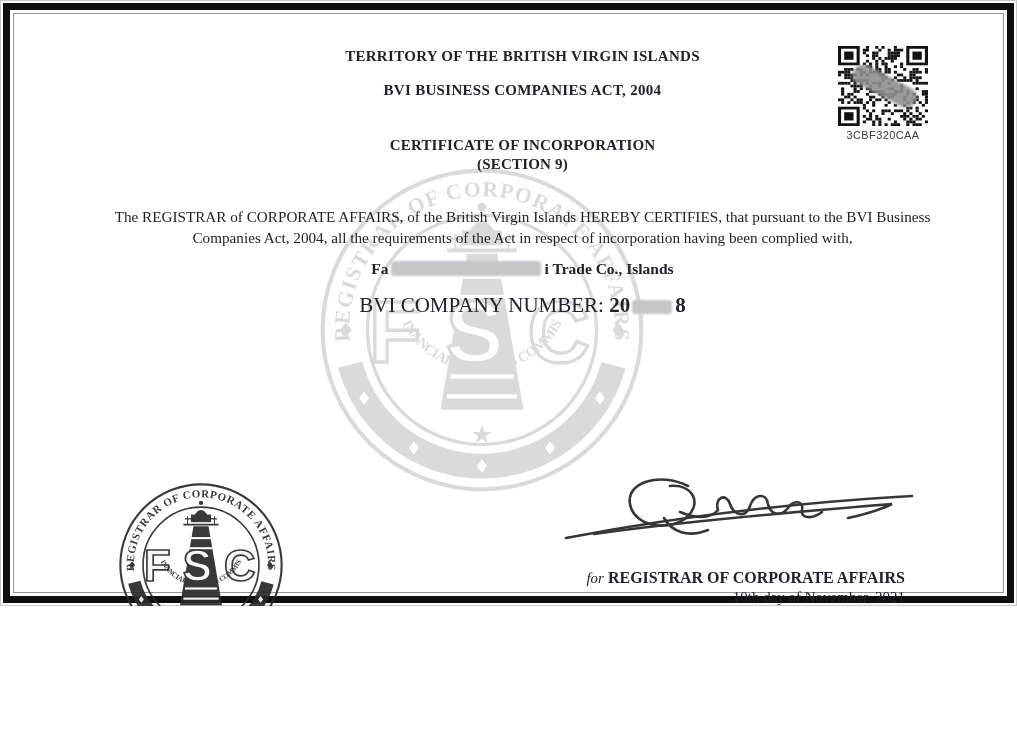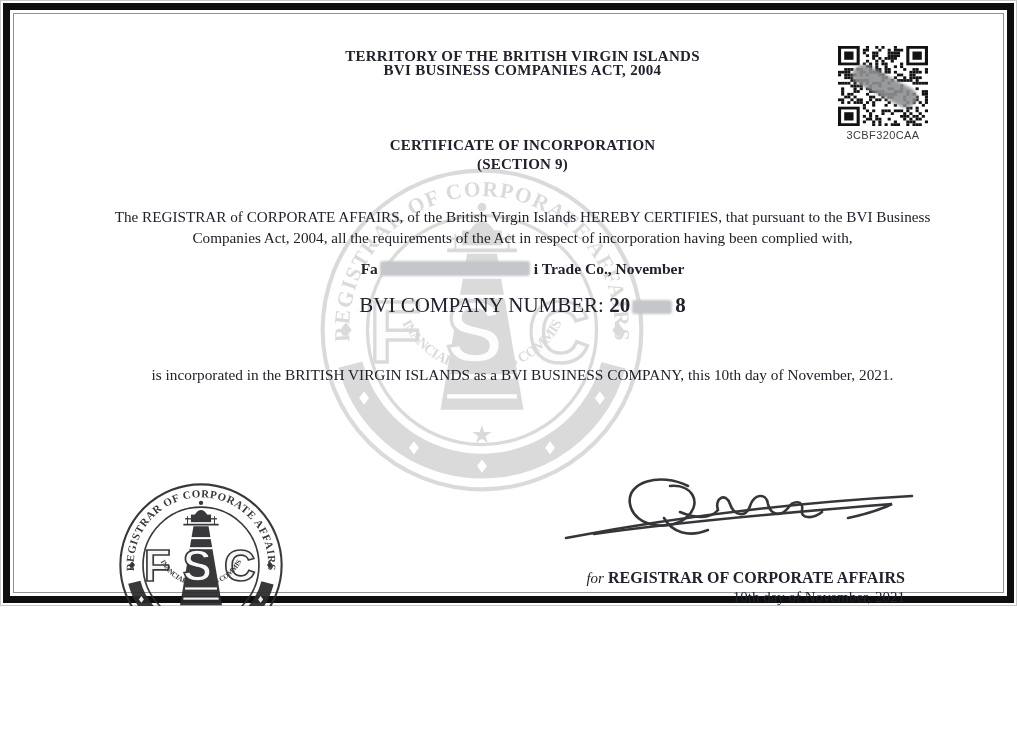--- a/index.html
+++ b/index.html
@@ -81,21 +81,21 @@
         <text x="100" y="168" text-anchor="middle" font-size="15" fill="#2b2b2d">★</text>
       </symbol>
     </defs>
   </svg>
 
   <svg class="watermark" viewBox="0 0 200 200">
     <use href="#seal-sym"></use>
   </svg>
 
   <div class="cline hdr" style="top:46px;">TERRITORY OF THE BRITISH VIRGIN ISLANDS</div>
-  <div class="cline hdr" style="top:60px;">BVI BUSINESS COMPANIES ACT, 2004</div>
+  <div class="cline hdr" style="top:80px;">BVI BUSINESS COMPANIES ACT, 2004</div>
 
   <div class="qr-wrap">
     <svg class="qr-svg" viewBox="0 0 29 29" preserveAspectRatio="none">
       <defs>
           <filter id="qblur" x="-30%" y="-30%" width="160%" height="160%">
             <feGaussianBlur stdDeviation="0.55"></feGaussianBlur>
           </filter>
         </defs>
       <rect x="0" y="0" width="29" height="29" fill="#ffffff"></rect>
       <g class="modules" fill="#121212">
@@ -392,29 +392,28 @@
     <div class="qr-label">3CBF320CAA</div>
   </div>
 
   <div class="cline ttl" style="top:136px;">CERTIFICATE OF INCORPORATION</div>
   <div class="cline ttl" style="top:155px;">(SECTION 9)</div>
 
   <div class="cline body-par" style="top:206px;">The REGISTRAR of CORPORATE AFFAIRS, of the British Virgin Islands HEREBY CERTIFIES, that pursuant to the BVI Business</div>
   <div class="cline body-par" style="top:227px;">Companies Act, 2004, all the requirements of the Act in respect of incorporation having been complied with,</div>
 
   <div class="cline company" style="top:260px;">
-    <span>Fa</span><span class="redact name"></span><span>i Trade Co., November</span>
+    <span>Fa</span><span class="redact name"></span><span>i Trade Co., Islands</span>
   </div>
 
   <div class="cline number" style="top:293px;">
     <span>BVI COMPANY NUMBER:</span>
     <b>20</b><span class="redact num"></span><b>8</b>
   </div>
 
-  <div class="cline incorp" style="top:366px;">is incorporated in the BRITISH VIRGIN ISLANDS as a BVI BUSINESS COMPANY, this 10th day of November, 2021.</div>
 
   <svg class="seal-stamp" viewBox="0 0 200 200">
     <use href="#seal-sym"></use>
   </svg>
 
   <svg class="sig-svg" viewBox="0 0 360 82">
     <g fill="none" stroke="#26262a" stroke-width="2.6" stroke-linecap="round" opacity="0.92">
       <path d="M128,14 C100,0 66,10 70,32 C74,56 112,60 128,44 C142,30 132,12 110,14"></path>
       <path d="M104,46 C112,60 128,66 148,58"></path>
       <path d="M120,40 C134,46 150,48 158,38 C154,26 166,20 170,32 C174,44 186,46 190,34 C194,22 206,20 208,32 C210,42 220,46 228,36 C233,28 244,28 242,38 C240,46 252,48 262,40"></path>

